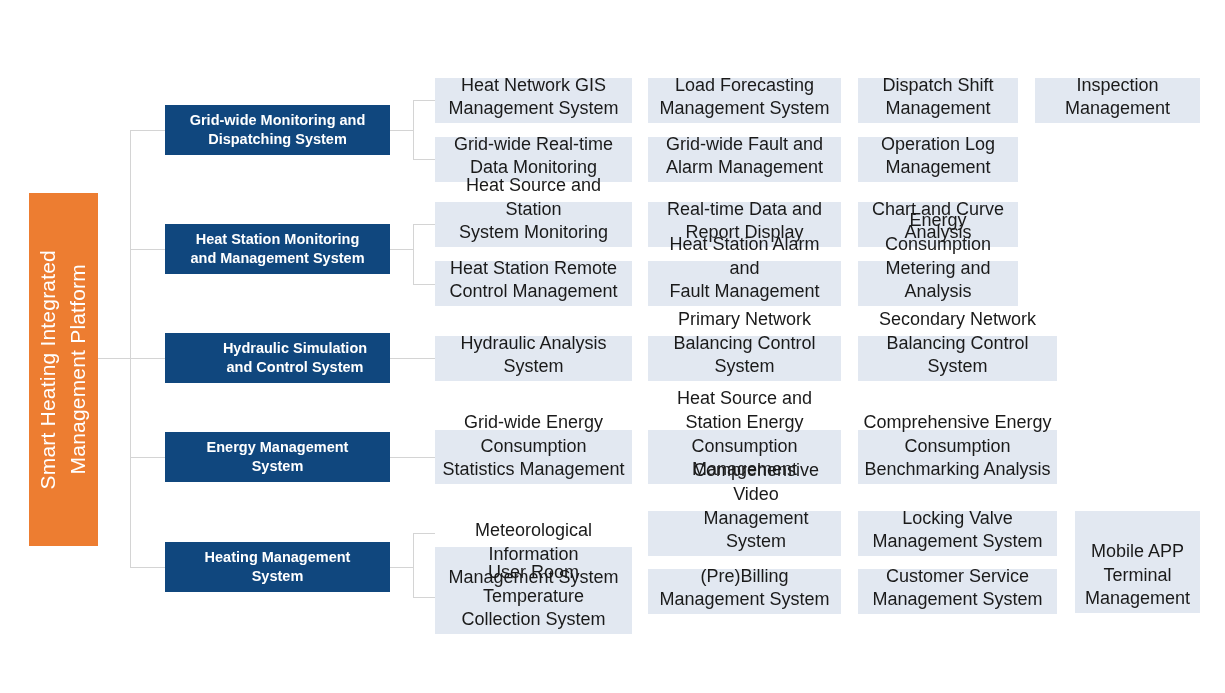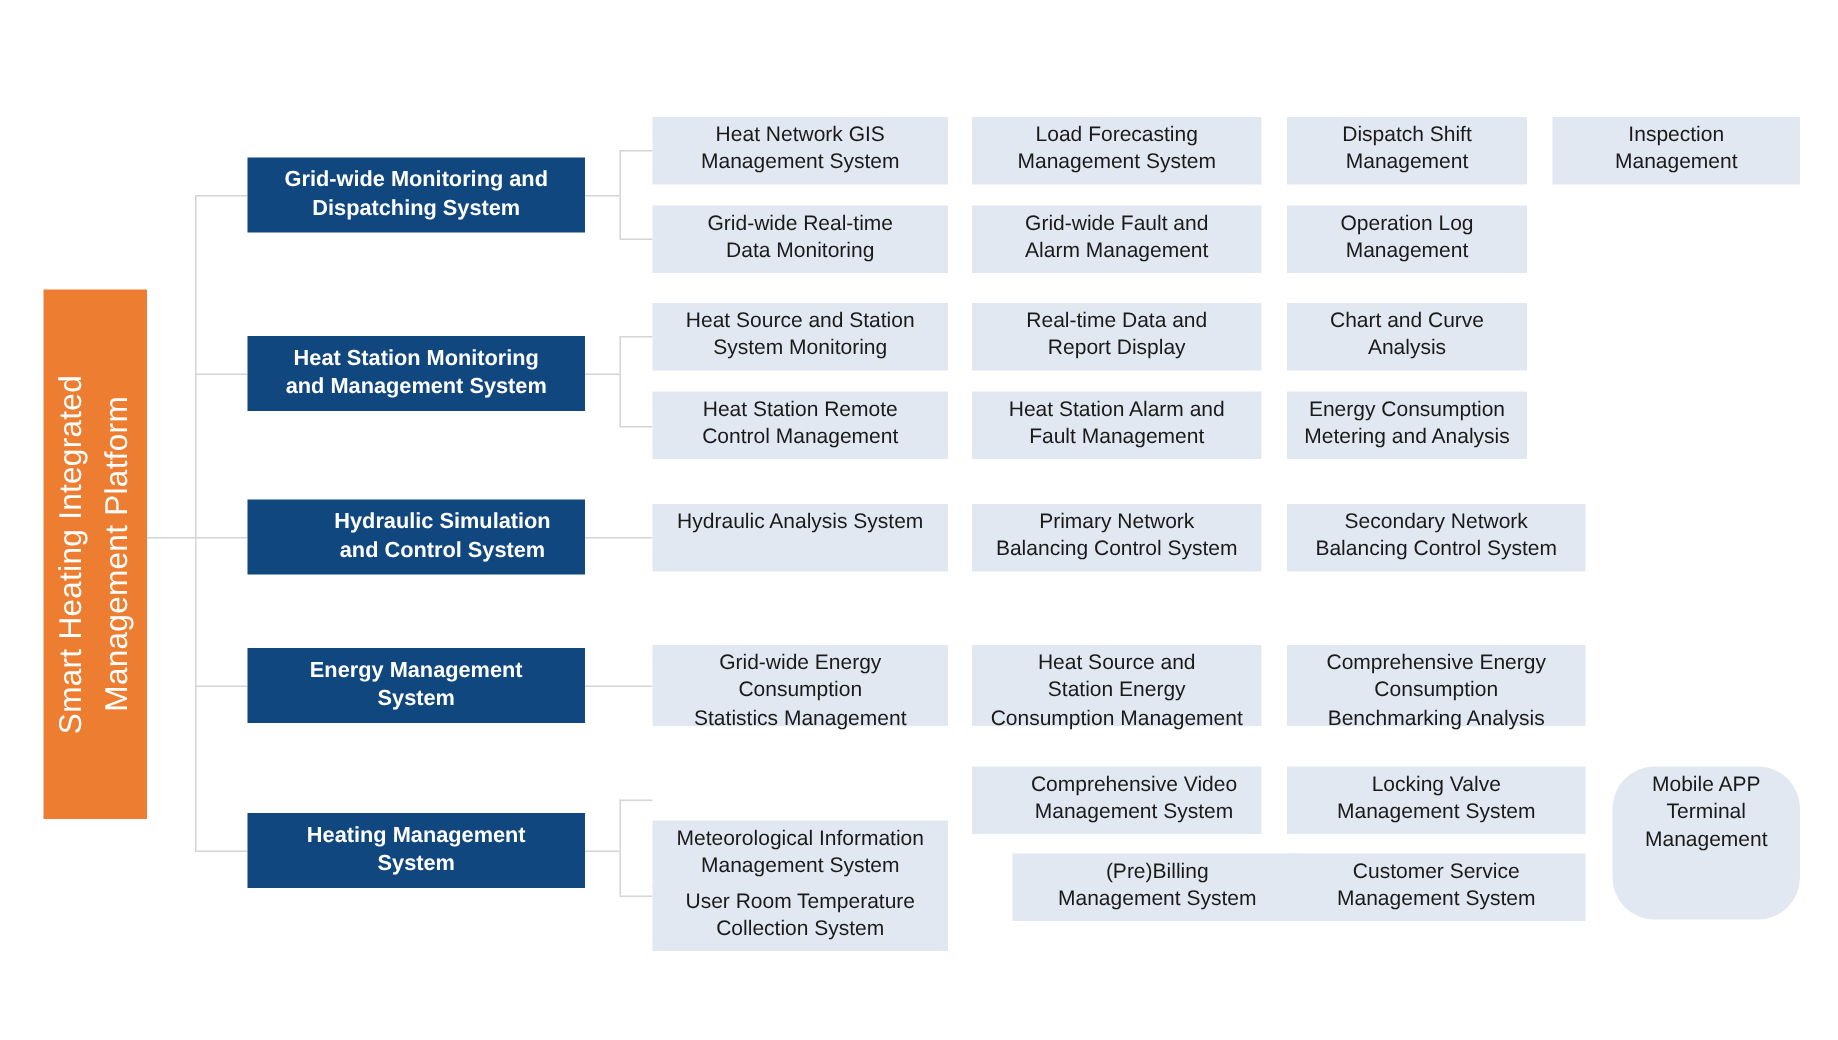--- a/index.html
+++ b/index.html
@@ -45,23 +45,23 @@
     text-align:center;
     box-sizing:border-box;
     padding:2px 6px;
   }
 
   
   .l3{
     position:absolute;
     background:#e2e8f1;
     color:#1a1a1a;
-    font-size:14px;
+    font-size:18px;
     line-height:1.32;
-    display:flex;align-items:flex-start;justify-content:center;
+    display:flex;align-items:flex-end;justify-content:center;
     text-align:center;
     box-sizing:border-box;
     padding:2px 5px;
   }
 
   
   .line{position:absolute;background:#d4d4d4;}
   .line.h{height:1px;}
   .line.v{width:1px;}
 </style>
@@ -213,31 +213,31 @@
 Management System</span>
   </div>
   <div class="l3" style="left:648px;top:511px;width:193px;height:45px;padding-left:28px;">
     <span style="white-space: pre-line;">Comprehensive Video
 Management System</span>
   </div>
   <div class="l3" style="left:858px;top:511px;width:199px;height:45px;">
     <span style="white-space: pre-line;">Locking Valve
 Management System</span>
   </div>
-  <div class="l3" style="left:1075px;top:511px;width:125px;height:102px;border-radius:28px;">
+  <div class="l3" style="left:1075px;top:511px;width:125px;height:102px;">
     <span style="white-space: pre-line;">Mobile APP
 Terminal
 Management</span>
   </div>
 
   <div class="l3" style="left:435px;top:569px;width:197px;height:45px;margin-top:20px;">
     <span style="white-space: pre-line;">User Room Temperature
 Collection System</span>
   </div>
-  <div class="l3" style="left:648px;top:569px;width:193px;height:45px;margin-left:27px;">
+  <div class="l3" style="left:648px;top:569px;width:193px;height:45px;">
     <span style="white-space: pre-line;">(Pre)Billing
 Management System</span>
   </div>
   <div class="l3" style="left:858px;top:569px;width:199px;height:45px;">
     <span style="white-space: pre-line;">Customer Service
 Management System</span>
   </div>
 
 </div>
 

